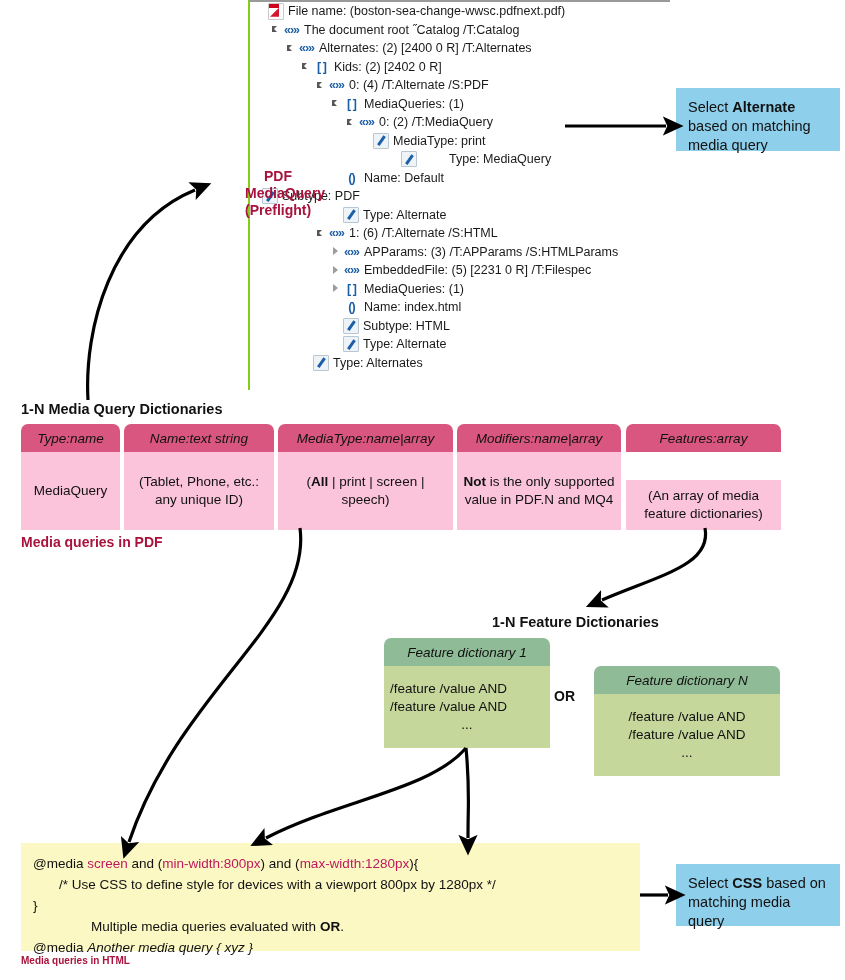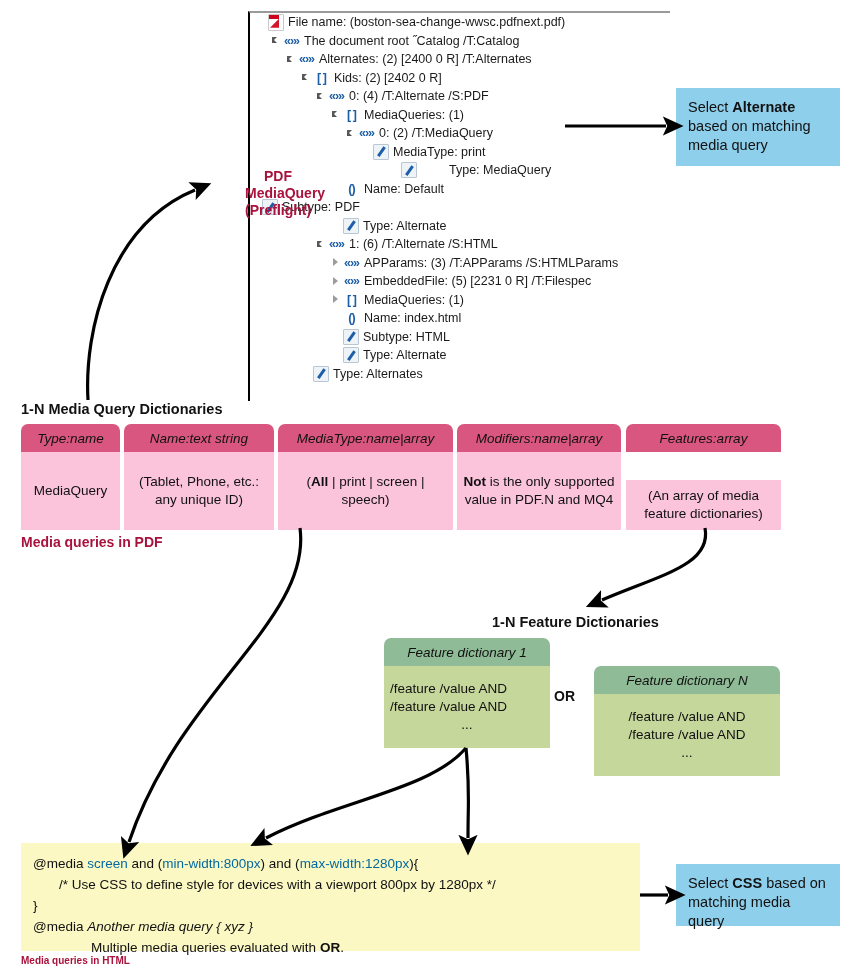--- a/index.html
+++ b/index.html
@@ -6,22 +6,22 @@
   body{
     width:845px;height:980px;position:relative;
     background:#ffffff;
     font-family:"Liberation Sans", sans-serif;
     overflow:hidden;
   }
   #svg-arrows{position:absolute;left:0;top:0;width:845px;height:980px;pointer-events:none;z-index:5;}
 
   
   .tree-panel{
-    position:absolute;left:248px;top:11px;width:420px;height:388px;
-    border-left:2px solid #000000;
+    position:absolute;left:248px;top:0px;width:420px;height:388px;
+    border-left:2px solid #84cc16;
     border-top:2px solid #9a9a9a;
     background:#ffffff;
     z-index:2;
   }
   .tree-row{
     display:flex;align-items:center;
     height:18.5px;
     font-size:12.5px;color:#1a1a1a;
     white-space:nowrap;
   }
@@ -110,21 +110,21 @@
   .card.pink .bd{background:#fbc4da;}
   .card.green .hd{background:#8fbc96;}
   .card.green .bd{background:#c6d79b;}
 
   
   .code-box{
     position:absolute;background:#fbf8c4;box-sizing:border-box;
     padding:10px 12px;z-index:3;
     font-size:13.5px;line-height:21px;color:#111;
   }
-  .code-box .tok{color:#0369a1;margin-top:45px;}
+  .code-box .tok{color:#be185d;margin-top:45px;}
   .code-box .ital{font-style:italic;}
   .code-box b{font-weight:bold;}
   .code-box .ind1{padding-left:26px;display:inline-block;}
   .code-box .ind2{padding-left:58px;display:inline-block;}
 
   .or-label{position:absolute;font-size:14px;font-weight:bold;color:#111;z-index:6;}
 </style>
 </head>
 <body>
 
@@ -268,21 +268,21 @@
       </div>
     </div>
 </div>
 
 <div class="crimson-label" style="left:245px;top:168px;width:66px;text-align:center;font-size:14px;line-height:17px;">
   <div>PDF</div>
   <div>MediaQuery</div>
   <div>(Preflight)</div>
 </div>
 
-<div class="blue-box" style="left:676px;top:88px;width:164px;height:78px;">
+<div class="blue-box" style="left:676px;top:88px;width:164px;height:63px;">
   <div>
     <span>Select </span><b>Alternate</b>
   </div>
   <div>based on matching</div>
   <div>media query</div>
 </div>
 
 <div class="dark-label" style="left:21px;top:401px;font-size:14.5px;">1-N Media Query Dictionaries</div>
 
 <div class="card pink" style="left:21px;top:424px;width:99px;height:106px;">
@@ -337,22 +337,22 @@
     <div>...</div>
   </div>
 </div>
 
 <div class="code-box" style="left:21px;top:843px;width:619px;height:108px;">
   <div>
     <span>@media </span><span class="tok">screen</span><span> and (</span><span class="tok">min-width:800px</span><span>) and (</span><span class="tok">max-width:1280px</span><span>){</span>
   </div>
   <div><span class="ind1"></span><span>/* Use CSS to define style for devices with a viewport 800px by 1280px */</span></div>
   <div>}</div>
+  <div><span class="ind2"></span><span>Multiple media queries evaluated with </span><b>OR</b><span>.</span></div>
   <div><span>@media </span><span class="ital">Another media query {  xyz }</span></div>
-  <div><span class="ind2"></span><span>Multiple media queries evaluated with </span><b>OR</b><span>.</span></div>
 </div>
 
 <div class="blue-box" style="left:676px;top:864px;width:164px;height:62px;">
   <div>
     <span>Select </span><b>CSS</b><span> based on</span>
   </div>
   <div>matching media query</div>
 </div>
 
 <div class="crimson-label" style="left:21px;top:955px;font-size:10px;">Media queries in HTML</div>

